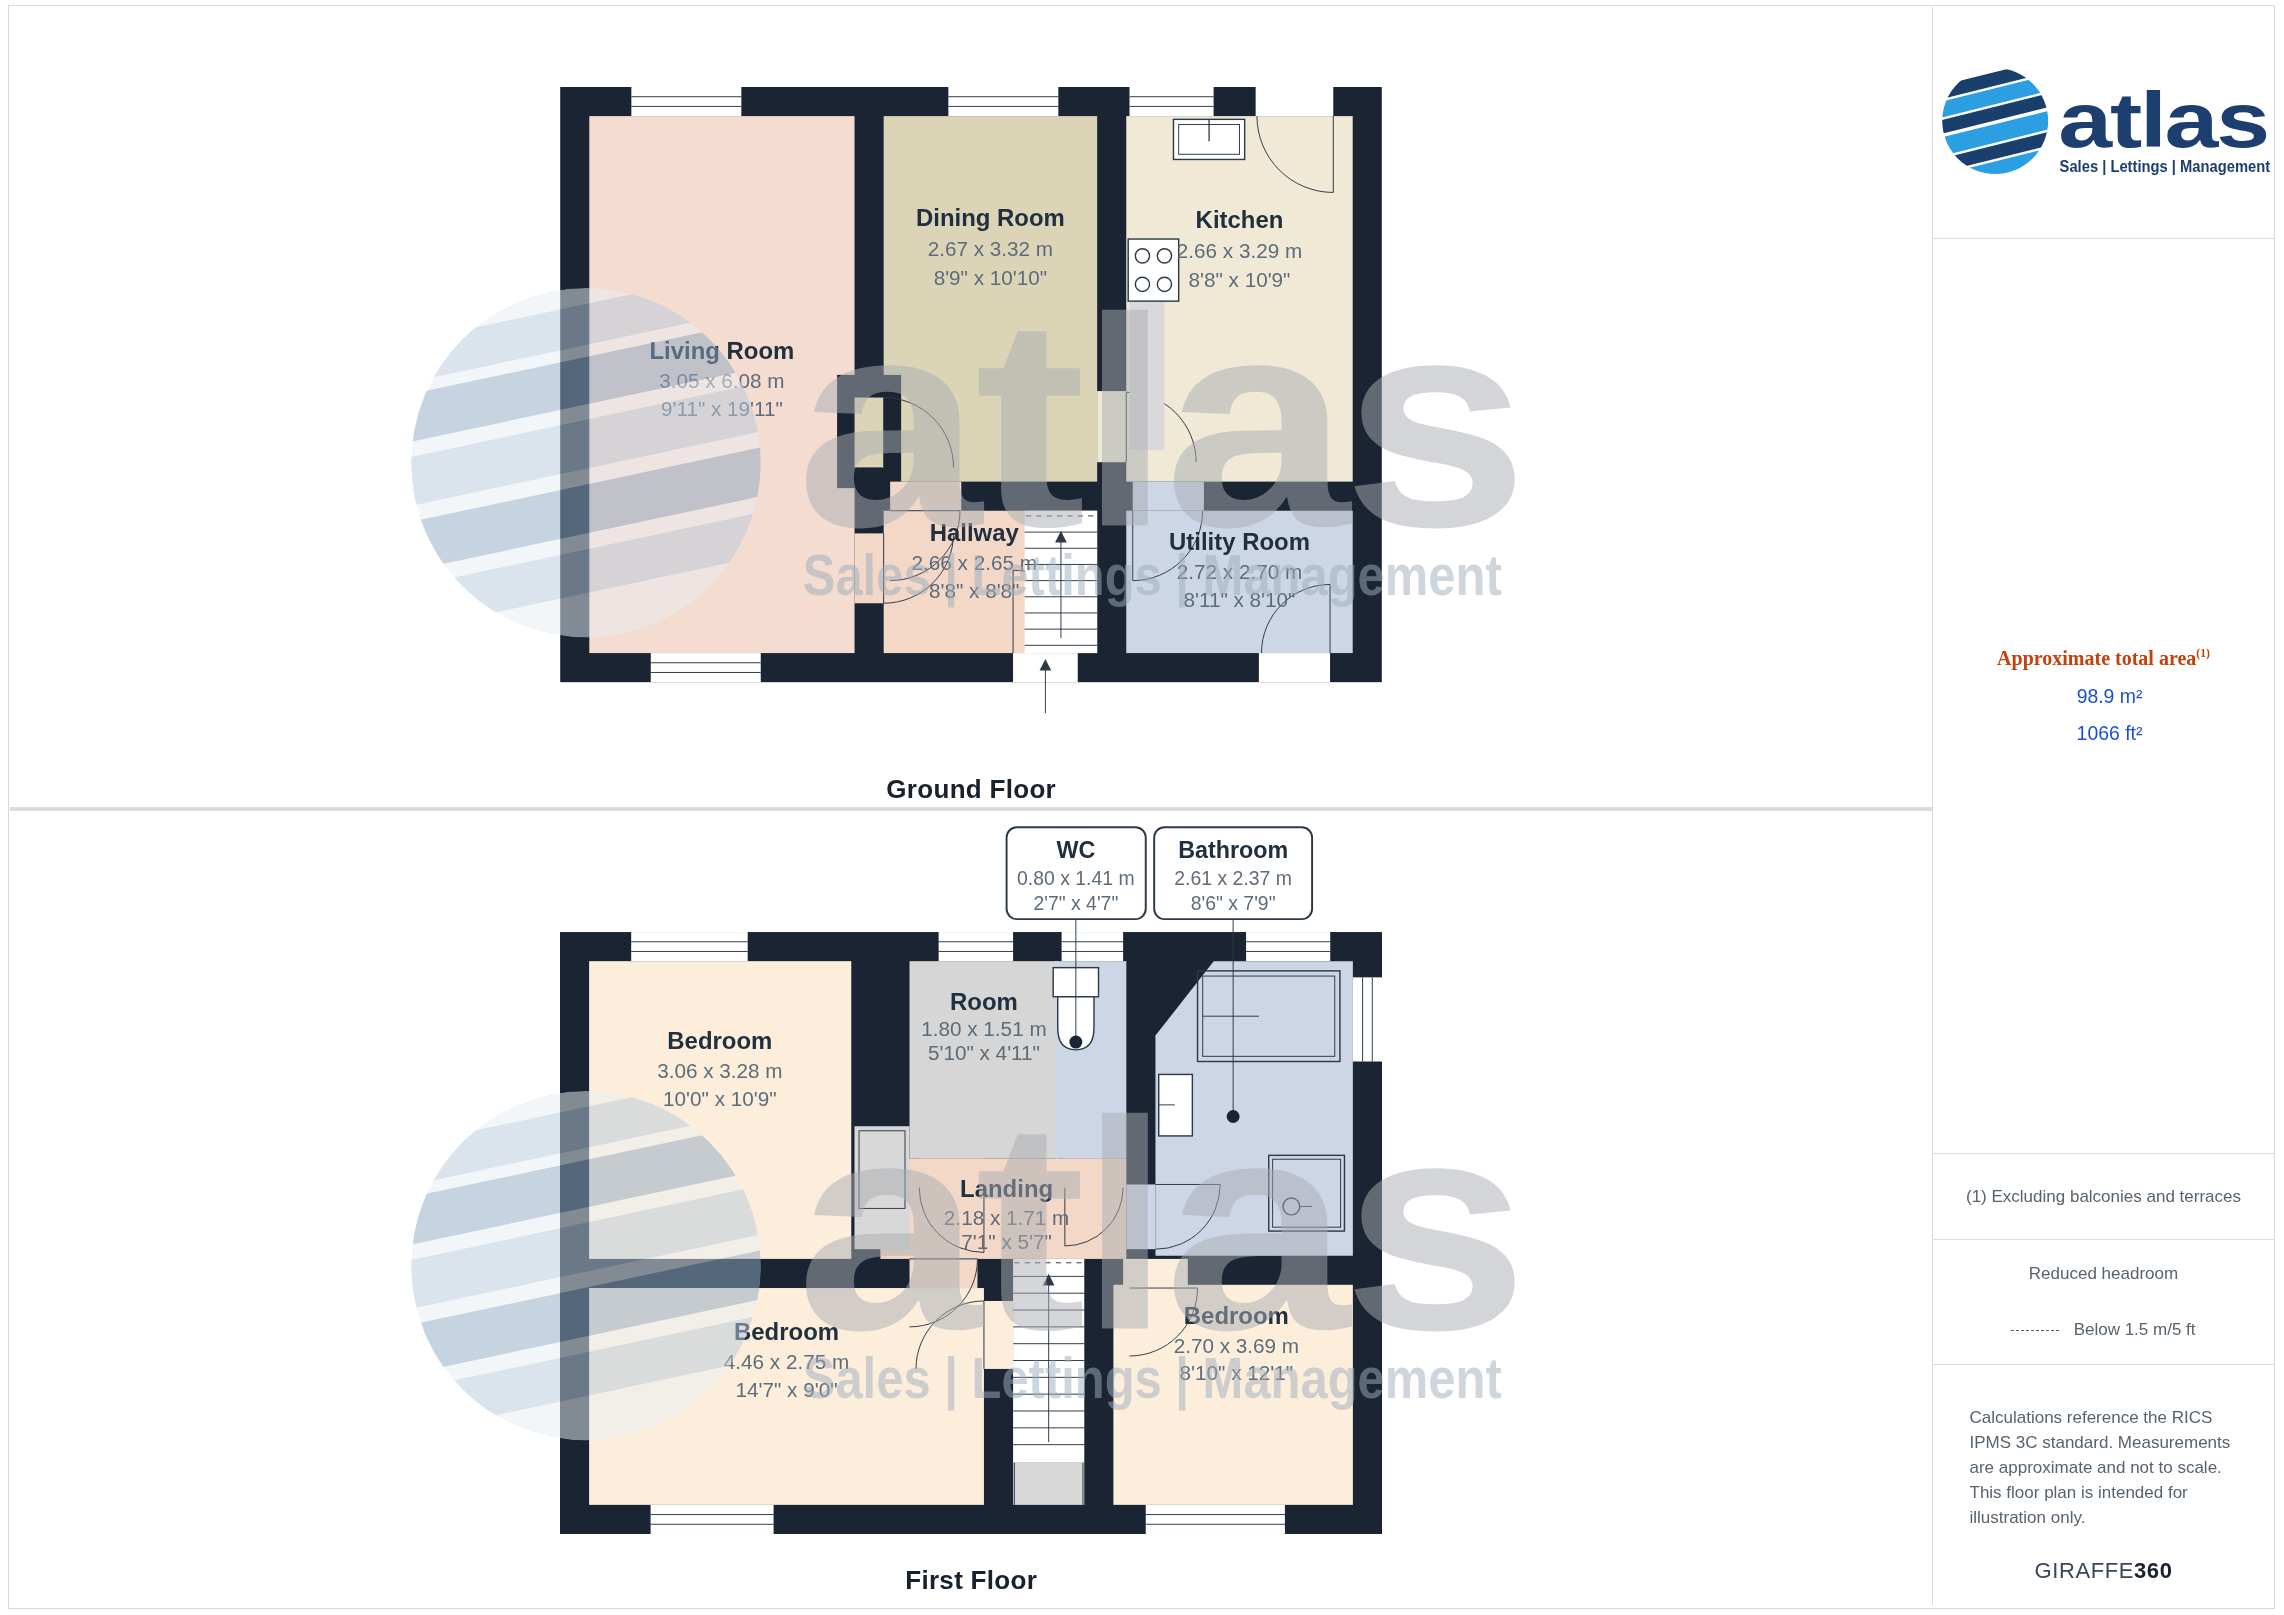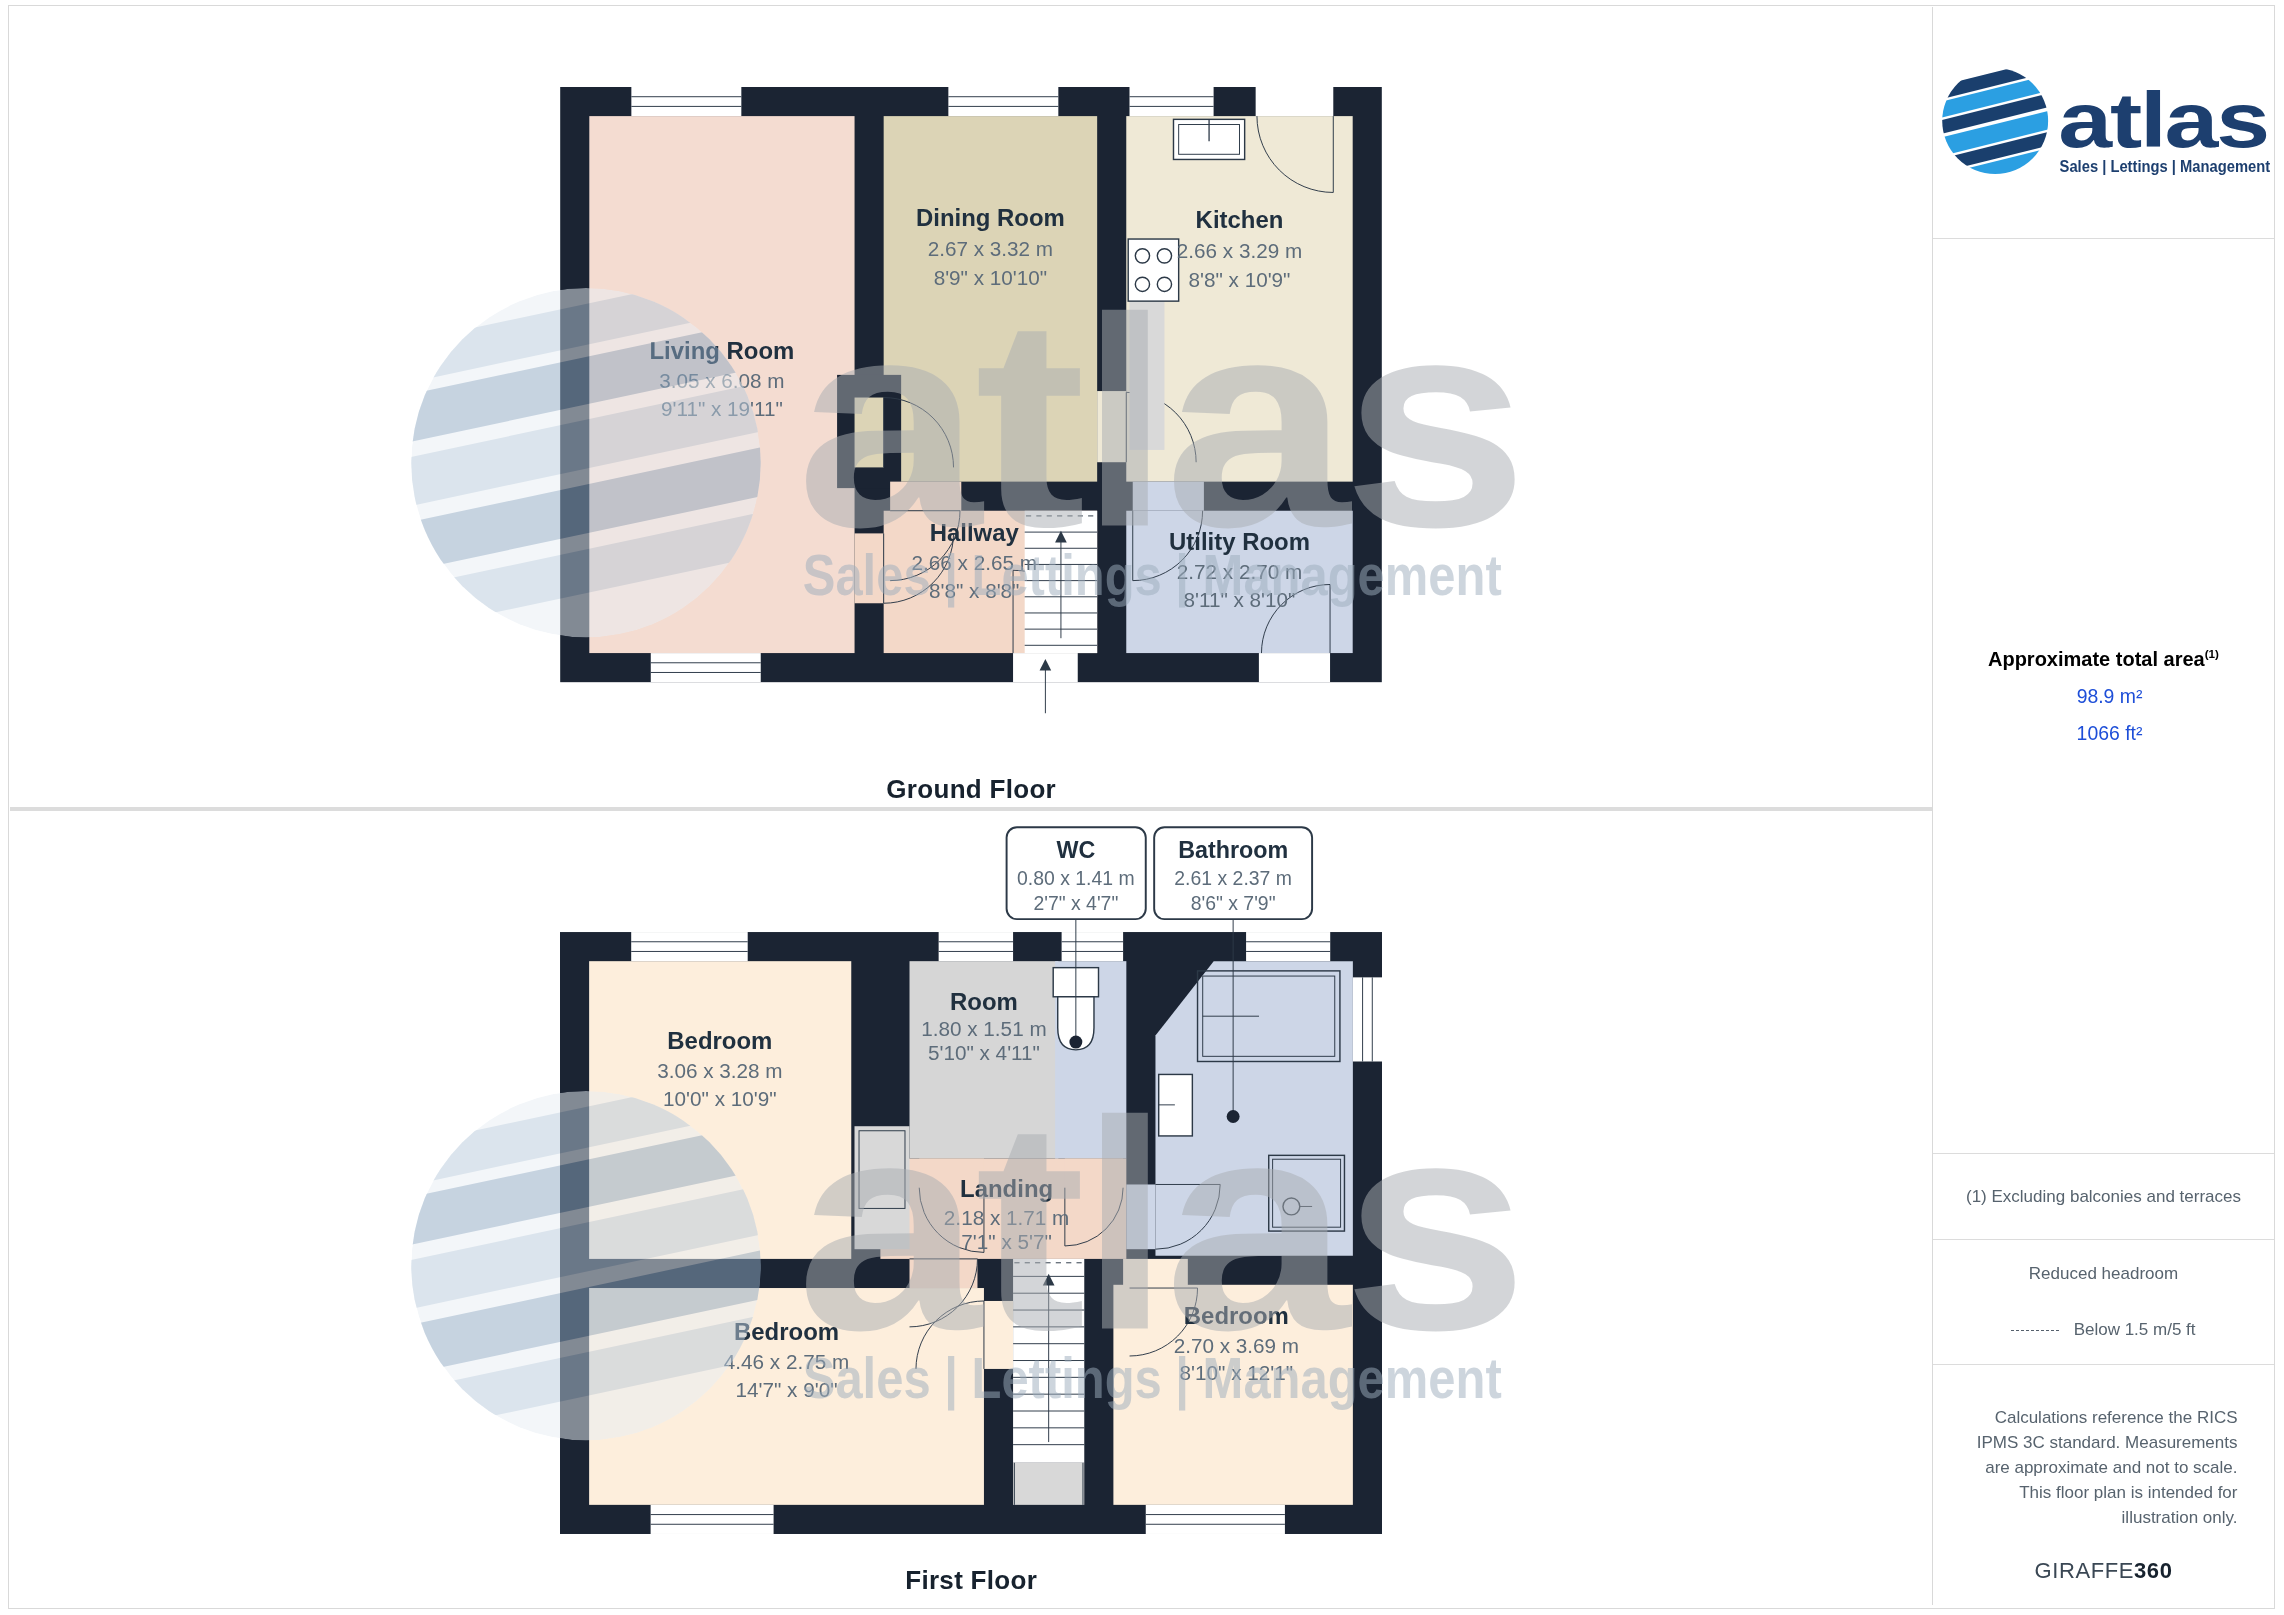--- a/index.html
+++ b/index.html
@@ -29,27 +29,27 @@
   .fixn{stroke:#2c3947;stroke-width:2.2;fill:none;}
   
   .sidebar{position:absolute;left:1932px;top:7.1px;width:341px;height:1598px;
            border-left:1.9px solid #d9d9d9;display:flex;flex-direction:column;background:#fff;}
   .sb-sec{display:flex;flex-direction:column;align-items:center;justify-content:center;}
   .sb-logo{height:231px;border-bottom:1.9px solid #dcdcdc;}
   .sb-area{height:914px;border-bottom:1.9px solid #dcdcdc;}
   .sb-note{height:85px;border-bottom:1.9px solid #dcdcdc;}
   .sb-head{height:124px;border-bottom:1.9px solid #dcdcdc;}
   .sb-disc{flex:1;}
-  .area-title{font-size:20px;font-weight:700;color:#000000;}
+  .area-title{font-size:20px;font-weight:700;color:#c2410c;font-family:Liberation Serif, serif;}
   .area-title sup{font-size:11.7px;}
   .area-val{font-size:19.4px;color:#1d4ed8;margin-top:14.2px;margin-left:12px;}
   .note-text,.head-text{font-size:17px;color:#57636e;}
   .head-legend{display:flex;align-items:center;margin-top:36px;}
   .dash-sample{width:48px;border-top:1.9px dashed #55606c;margin-right:14.2px;}
-  .disc-text{font-size:17px;color:#57636e;text-align:right;max-width:268px;line-height:25px;margin-top:19px;}
+  .disc-text{font-size:17px;color:#57636e;text-align:left;max-width:268px;line-height:25px;margin-top:19px;}
   .giraffe{margin-top:28px;font-size:22px;letter-spacing:0.6px;color:#3a4754;}
   .giraffe b{color:#17222e;font-weight:700;}
 </style>
 </head>
 <body>
 
 <div class="page">
 
   <svg id="gf-svg" class="plan-svg" width="822" height="634" viewBox="0 0 1270 980">
 

